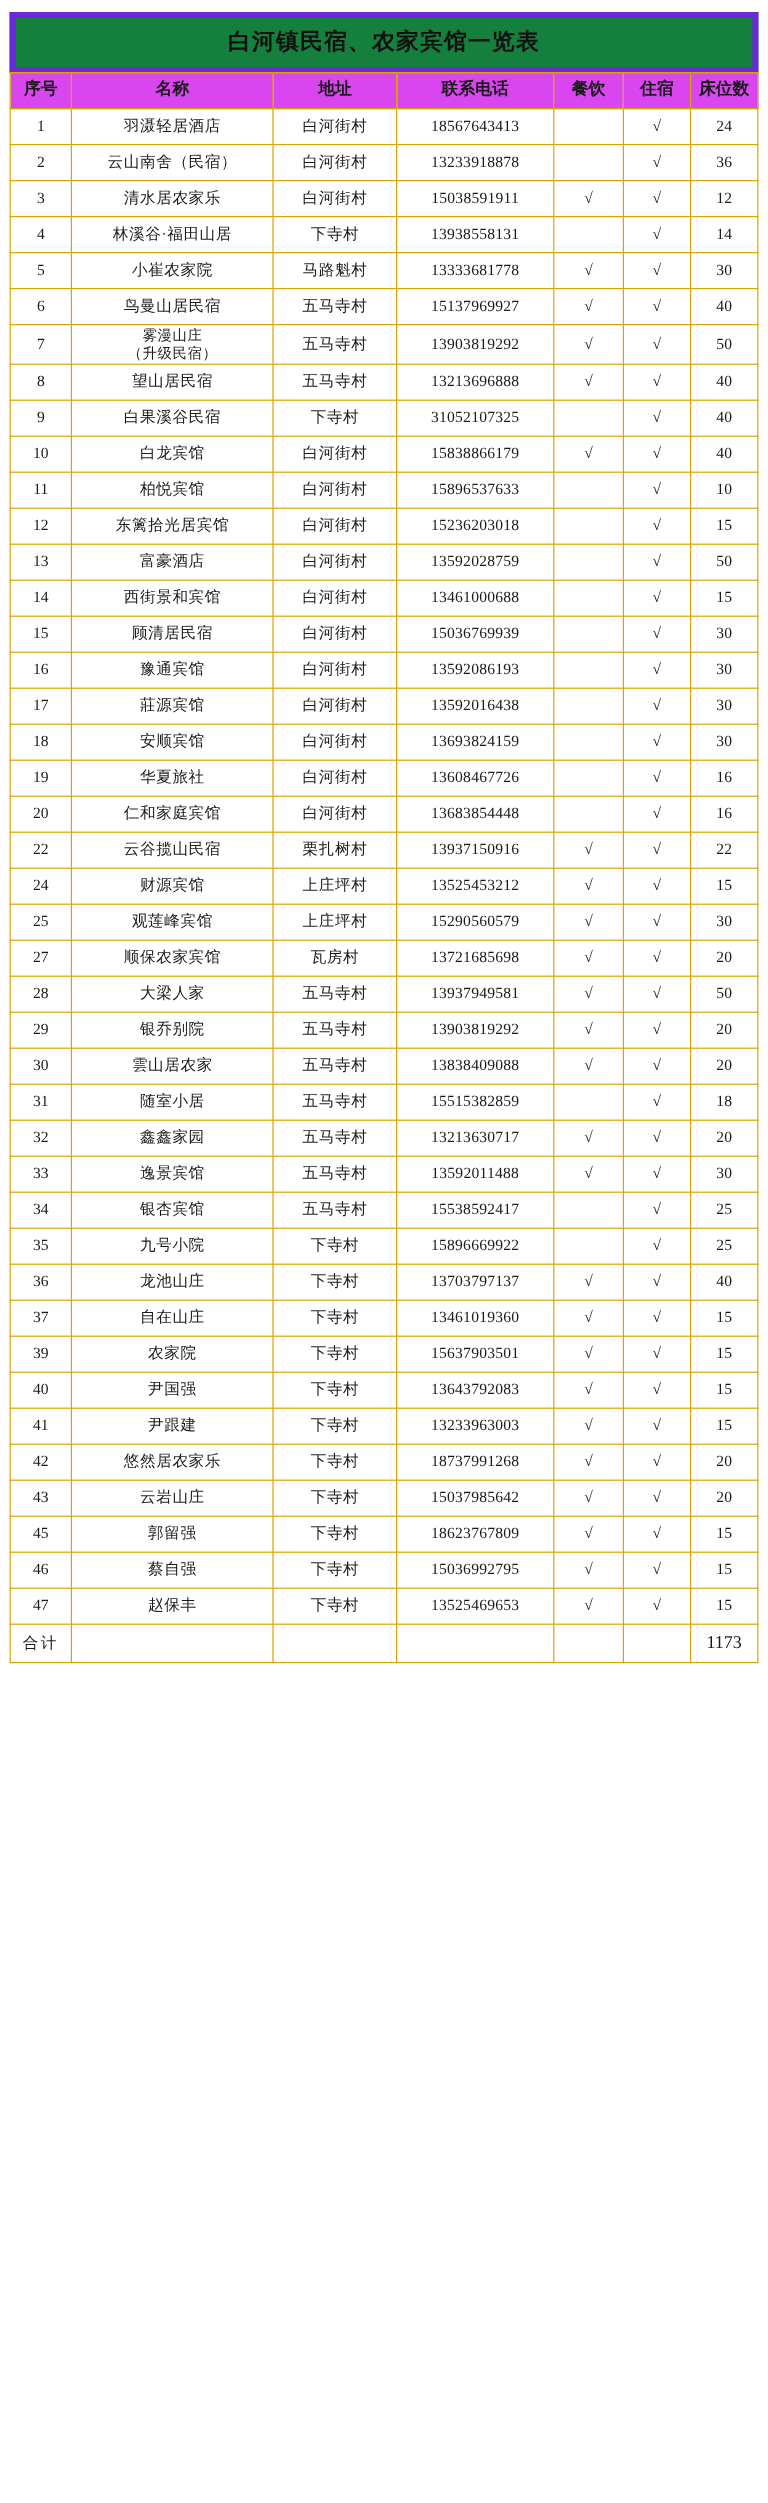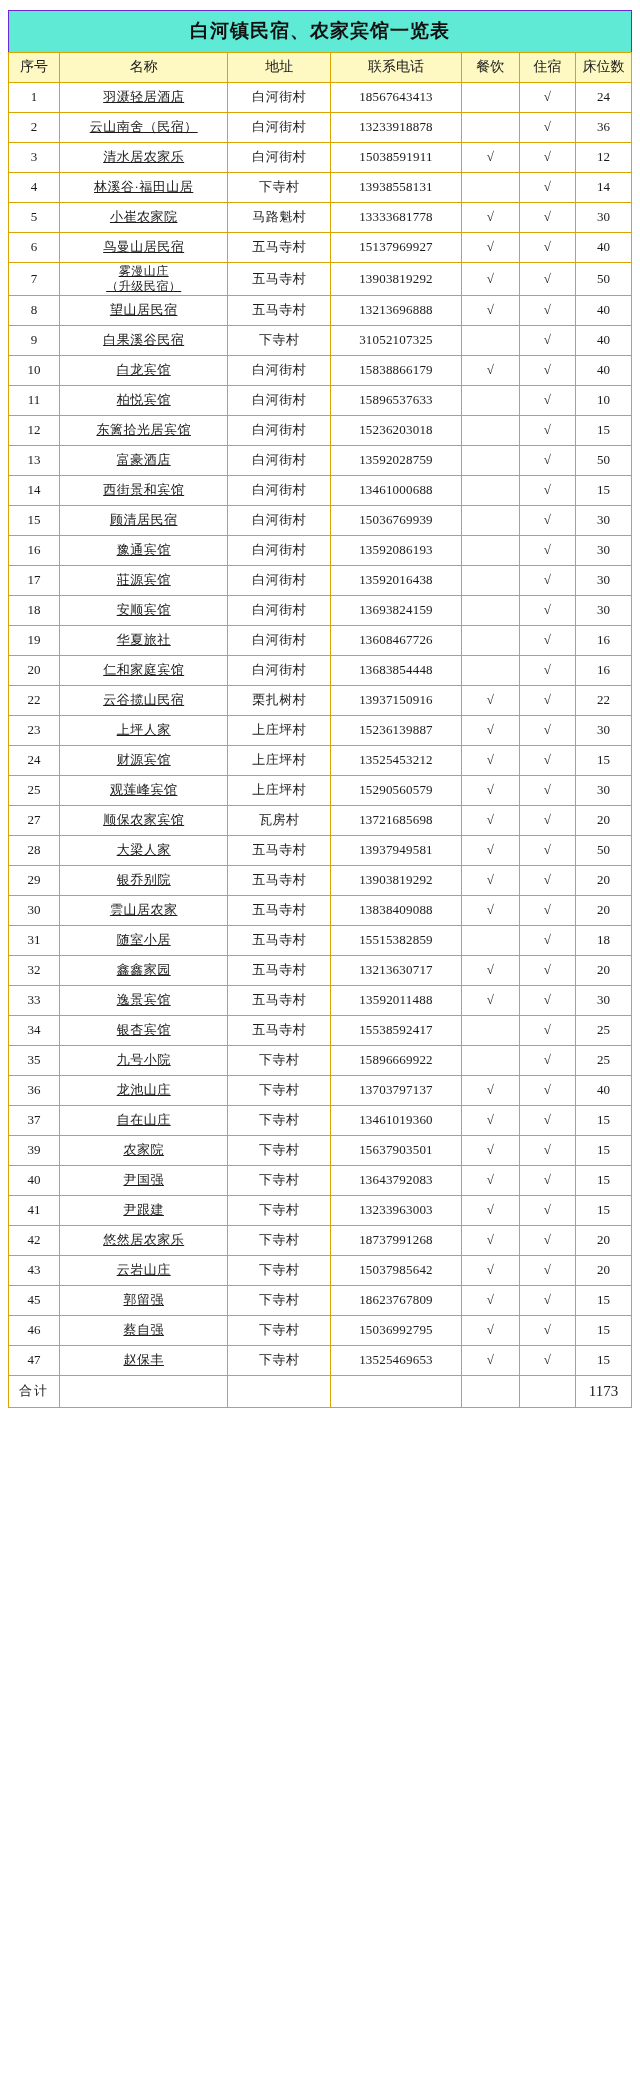--- a/index.html
+++ b/index.html
@@ -11,22 +11,22 @@
   body {
     width: 640px;
     font-family: "Liberation Serif", "DejaVu Serif", serif;
     color: #1a1a1a;
   }
   .page {
     width: 640px;
     padding: 10px 8px 6px 8px;
   }
   .title-bar {
-    background: #5eead4;
-    border: 1px solid #6d28d9;
+    background: #15803d;
+    border: 5px solid #6d28d9;
     text-align: center;
     padding: 7px 0 8px 0;
   }
   .title-bar .title-text {
     font-size: 19px;
     font-weight: bold;
     letter-spacing: 1px;
     color: #111;
   }
   table.lodging {
@@ -46,29 +46,28 @@
   table.lodging th, table.lodging td {
     border: 1px solid #d9a400;
     text-align: center;
     vertical-align: middle;
     font-size: 13px;
     height: 30px;
     padding: 1px 2px;
     line-height: 1.15;
   }
   table.lodging thead th {
-    font-weight: normal;
+    font-weight: bold;
     font-size: 14px;
     height: 30px;
-    background: #fef9c3;
+    background: #d946ef;
   }
   td.name {
     font-size: 13.5px;
     letter-spacing: 0.5px;
-    text-decoration: underline;
   }
   td.name .two-line {
     display: block;
     font-size: 12px;
     line-height: 1.25;
   }
   td.idx, td.beds { font-size: 13px; }
   td.phone { font-size: 13px; letter-spacing: 0.2px; }
   td.addr { font-size: 13px; letter-spacing: 0.5px; }
   td.mark { font-size: 13px; color: #1a1a1a; }
@@ -296,29 +295,20 @@
         <tr>
           <td class="idx">22</td>
           <td class="name">云谷揽山民宿</td>
           <td class="addr">栗扎树村</td>
           <td class="phone">13937150916</td>
           <td class="mark">√</td>
           <td class="mark">√</td>
           <td class="beds">22</td>
         </tr>
         <tr>
-          <td class="idx">23</td>
-          <td class="name">上坪人家</td>
-          <td class="addr">上庄坪村</td>
-          <td class="phone">15236139887</td>
-          <td class="mark">√</td>
-          <td class="mark">√</td>
-          <td class="beds">30</td>
-        </tr>
-        <tr>
           <td class="idx">24</td>
           <td class="name">财源宾馆</td>
           <td class="addr">上庄坪村</td>
           <td class="phone">13525453212</td>
           <td class="mark">√</td>
           <td class="mark">√</td>
           <td class="beds">15</td>
         </tr>
         <tr>
           <td class="idx">25</td>

